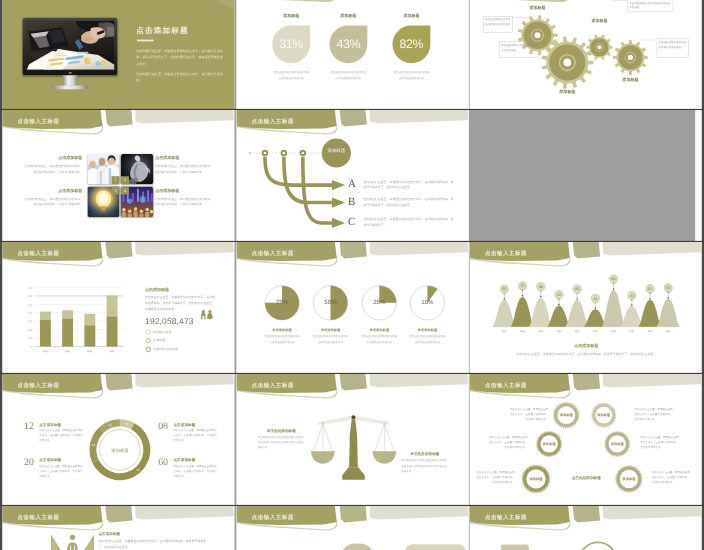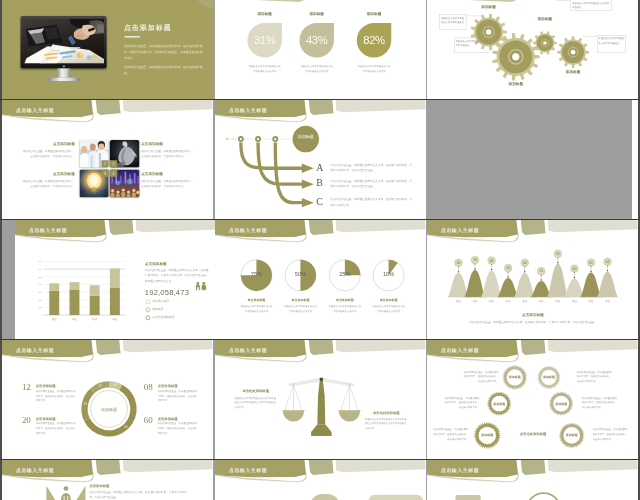--- a/index.html
+++ b/index.html
@@ -332,21 +332,21 @@
           <div style="position:absolute;left:250px;top:104px;width:48px;text-align:center;color:#fff;font-size:12px;line-height:1.3">添加标题</div>
           <div style="position:absolute;left:306px;top:188px;color:#55554a;font-size:30px;font-weight:400;line-height:1;font-family:'Liberation Serif',serif">A</div>
           <div style="position:absolute;left:348px;top:189px;width:254px;color:#9a9a94;font-size:8px;line-height:2">您的内容打在这里，或者通过复制您的文本后，在此框中选择粘贴，并选择只保留文字。您的内容打在这里。</div>
           <div style="position:absolute;left:306px;top:236px;color:#55554a;font-size:30px;font-weight:400;line-height:1;font-family:'Liberation Serif',serif">B</div>
           <div style="position:absolute;left:348px;top:237px;width:254px;color:#9a9a94;font-size:8px;line-height:2">您的内容打在这里，或者通过复制您的文本后，在此框中选择粘贴，并选择只保留文字。您的内容打在这里。</div>
           <div style="position:absolute;left:306px;top:292px;color:#55554a;font-size:30px;font-weight:400;line-height:1;font-family:'Liberation Serif',serif">C</div>
           <div style="position:absolute;left:348px;top:293px;width:254px;color:#9a9a94;font-size:8px;line-height:2">您的内容打在这里，或者通过复制您的文本后，在此框中选择粘贴，并选择只保留文字。</div>
         </div>
       </div>
     </div>
-    <div class="slide" style="left:15px;top:220px">
+    <div class="slide" style="left:2px;top:220px">
       <div class="sc">
         <div class="inner">
           <div class="hdr">
             <svg width="640" height="92" viewBox="0 0 640 92">
               <path d="M0,44 C34,49 90,55 150,58 L238,64 C260,66 272,60 274,46 L275,34 L277,50 C276,62 264,68 244,67 L116,60 C66,57 26,51 0,47 Z" fill="#cfcdb6" opacity="0.95"></path>
               <path d="M0,0 L270,0 L275,44 L240,51 L114,52 C64,51 26,49 0,44 Z" fill="#a5a063"></path>
               <path d="M283,0 L354,0 L358,40 L296,45 L287,37 Z" fill="#b5b389"></path>
               <path d="M365,0 L634,0 L636,28 L388,37 L366,32 Z" fill="#e0ded0"></path>
             </svg>
             <div class="ttl">点击输入主标题</div>

